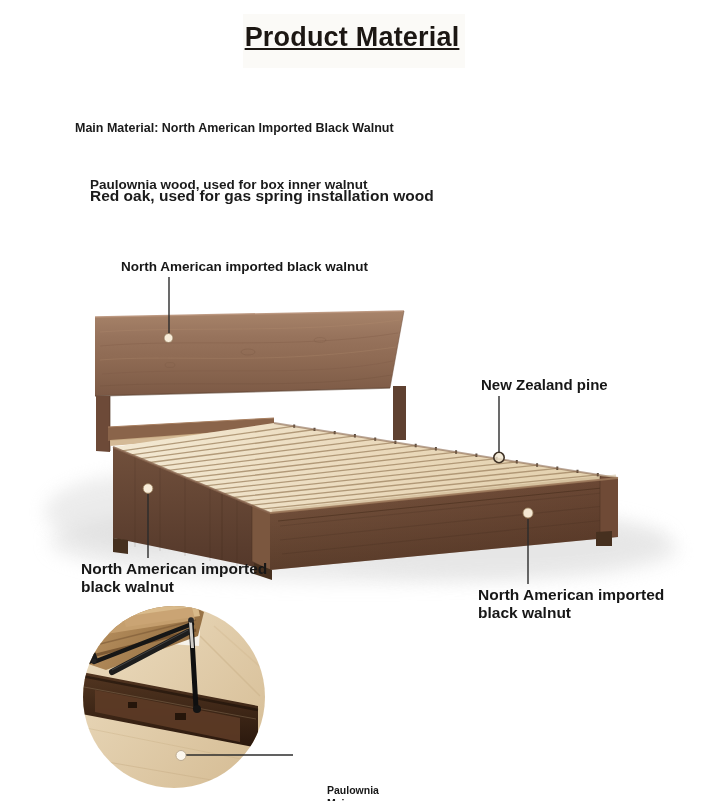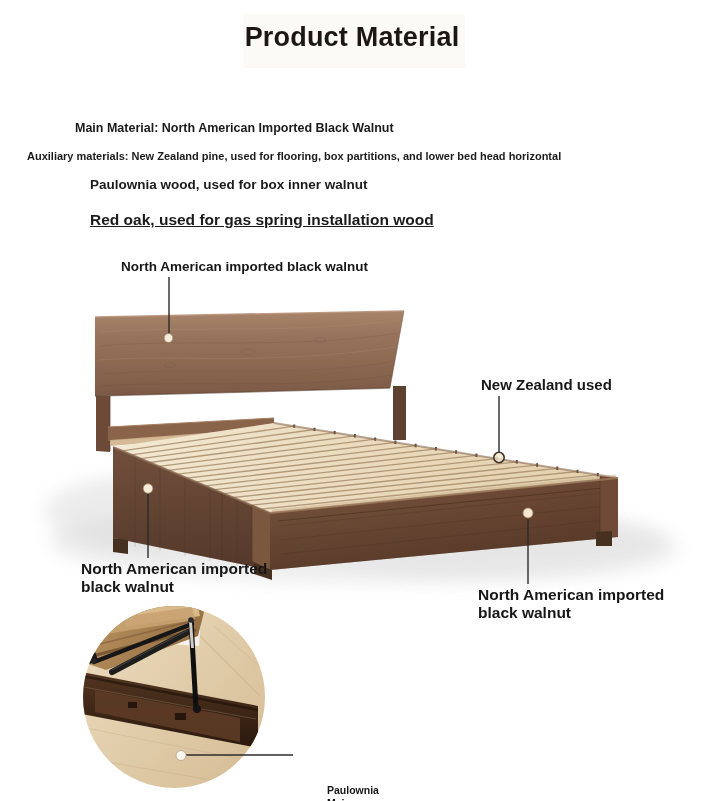--- a/index.html
+++ b/index.html
@@ -1,44 +1,43 @@
 <!DOCTYPE html>
 <html><head>
 <meta charset="utf-8">
 <style>
   html,body{margin:0;padding:0;background:#ffffff;}
   .page{position:relative;width:704px;height:801px;background:#ffffff;overflow:hidden;
         font-family:"Liberation Sans",sans-serif;color:#1b1b1b;}
   .abs{position:absolute;}
   .title-backdrop{left:243px;top:14px;width:222px;height:54px;background:#fbfaf7;}
   .page-title{left:0;top:22px;width:704px;text-align:center;font-size:27px;font-weight:700;
-              color:#1c1713;letter-spacing:.2px;}
+              color:#1c1713;letter-spacing:.2px;text-decoration:underline;}
   .mat{font-weight:700;color:#1b1b1b;white-space:nowrap;}
   .m1{left:30px;top:121px;font-size:12.5px;margin-left:45px;}
   .m2{left:27px;top:150px;font-size:11px;}
   .m3{left:90px;top:177px;font-size:13.5px;}
-  .m4{left:90px;top:211px;font-size:15.5px;text-decoration:underline;}
+  .m4{left:90px;top:187px;font-size:15.5px;}
   .callout{font-weight:700;color:#171717;white-space:nowrap;margin-left:31px;}
   .c-top{left:90px;top:259px;font-size:13.5px;}
   .c-nz{left:450px;top:376px;font-size:15px;}
   .c-bl{left:50px;top:560px;font-size:15.5px;line-height:18px;}
   .c-br{left:447px;top:586px;font-size:15.5px;line-height:18px;}
   .c-inset{left:296px;top:784px;font-size:10.5px;line-height:13px;}
   svg{position:absolute;left:0;top:0;}
 </style>
 </head>
 <body>
 
 <div class="page">
 
   <div class="abs title-backdrop"></div>
   <div class="abs page-title">Product Material</div>
 
   <div class="abs mat m1">Main Material: North American Imported Black Walnut</div>
-  <div class="abs mat m2">Auxiliary materials: New Zealand pine, used for flooring, box partitions, and lower bed head horizontal</div>
   <div class="abs mat m3">Paulownia wood, used for box inner walnut</div>
   <div class="abs mat m4">Red oak, used for gas spring installation wood</div>
 
   <svg width="704" height="801" viewBox="0 0 704 801">
     <defs>
       <filter id="blur1" x="-40%" y="-40%" width="180%" height="180%">
           <feGaussianBlur stdDeviation="9"></feGaussianBlur>
         </filter>
       <linearGradient id="gHead" x1="0" y1="311" x2="0" y2="396" gradientUnits="userSpaceOnUse">
         <stop offset="0" stop-color="#a8846a"></stop>
@@ -191,21 +190,21 @@
     <g>
       <circle cx="168.5" cy="338" r="4.5" fill="#f7ecd9" stroke="#8d7256" stroke-width=".8"></circle>
       <circle cx="499" cy="457.5" r="5.2" fill="#f1e6cf" fill-opacity=".8" stroke="#3f3226" stroke-width="1.6"></circle>
       <circle cx="148" cy="488.5" r="4.8" fill="#f7ecd9" stroke="#a08663" stroke-width=".8"></circle>
       <circle cx="528" cy="513" r="5" fill="#f4e7d3" stroke="#a08663" stroke-width=".8"></circle>
       <circle cx="181" cy="755.5" r="5" fill="#fcf7ee" stroke="#b9a78c" stroke-width=".9"></circle>
     </g>
   </svg>
 
   <div class="abs callout c-top">North American imported black walnut</div>
-  <div class="abs callout c-nz">New Zealand used</div>
+  <div class="abs callout c-nz">New Zealand pine</div>
   <div class="abs callout c-bl">
     <div>North American imported</div>
     <div>black walnut</div>
   </div>
   <div class="abs callout c-br">
     <div>North American imported</div>
     <div>black walnut</div>
   </div>
   <div class="abs callout c-inset">
     <div>Paulownia</div>

